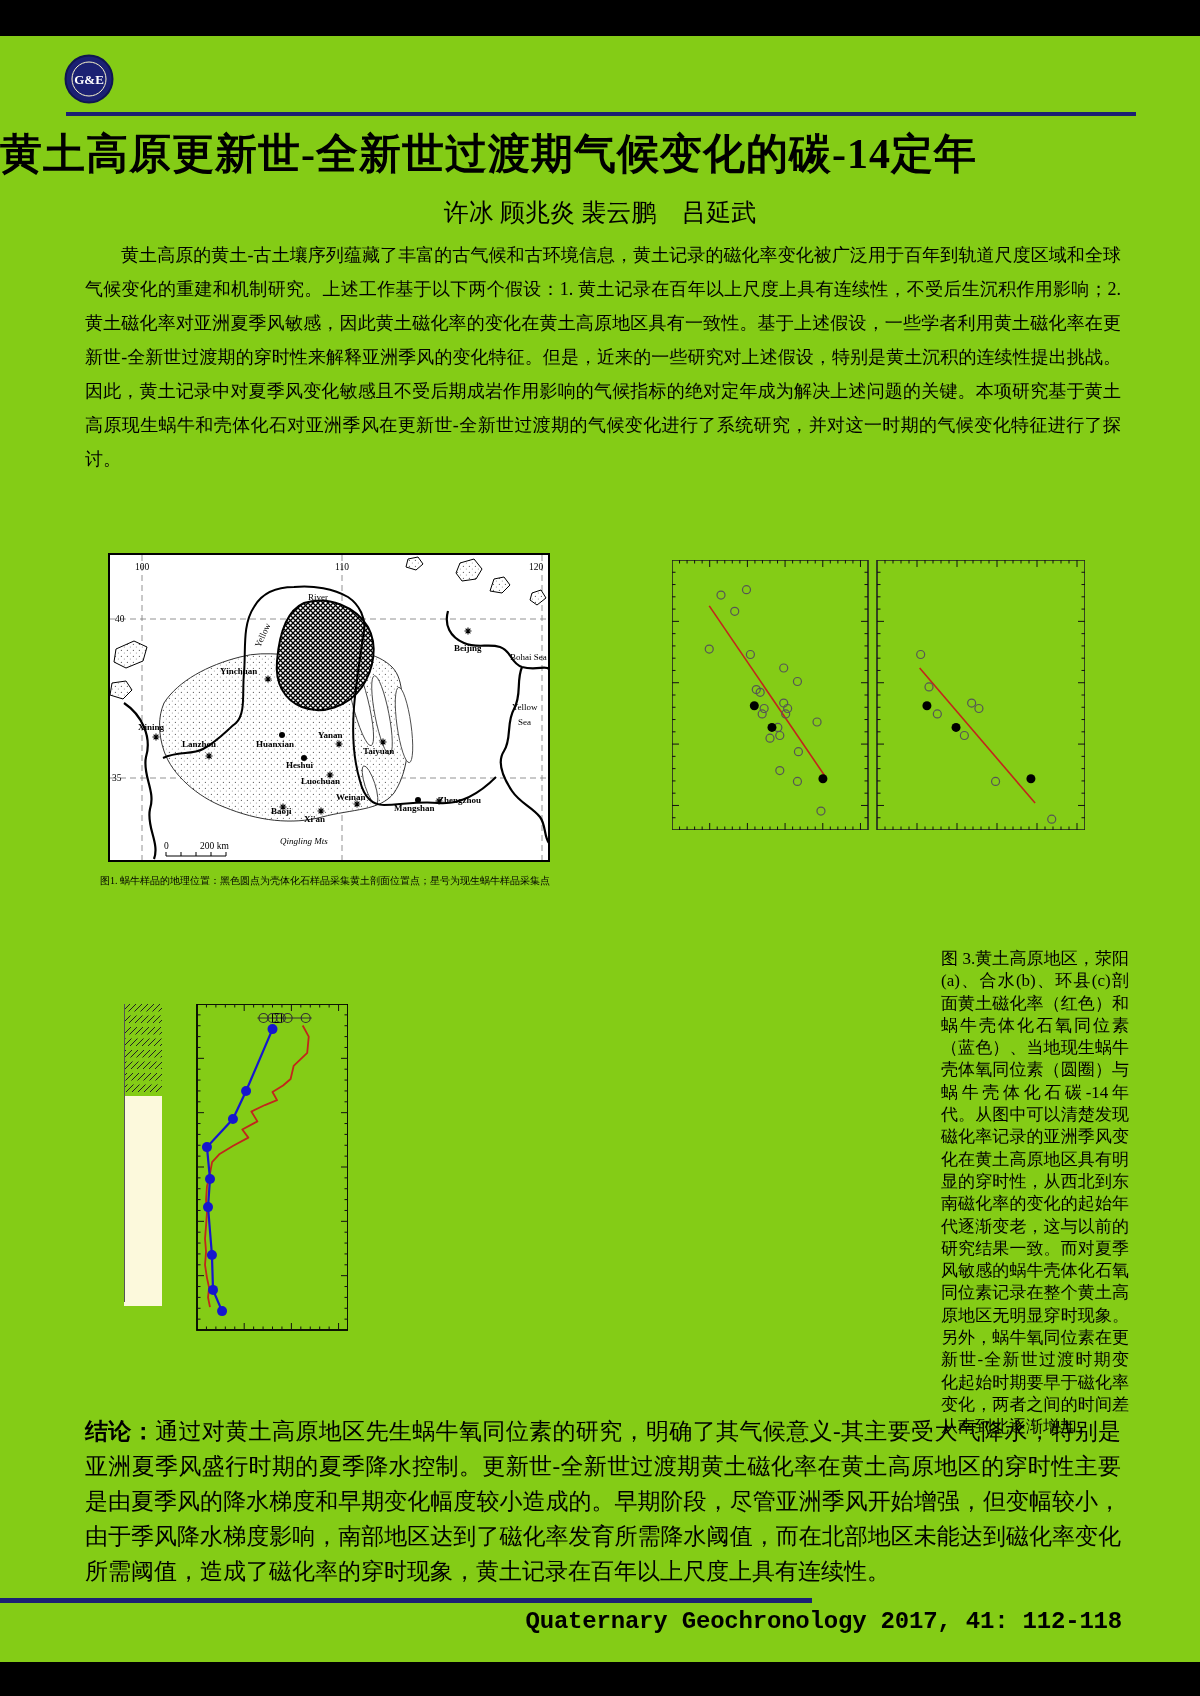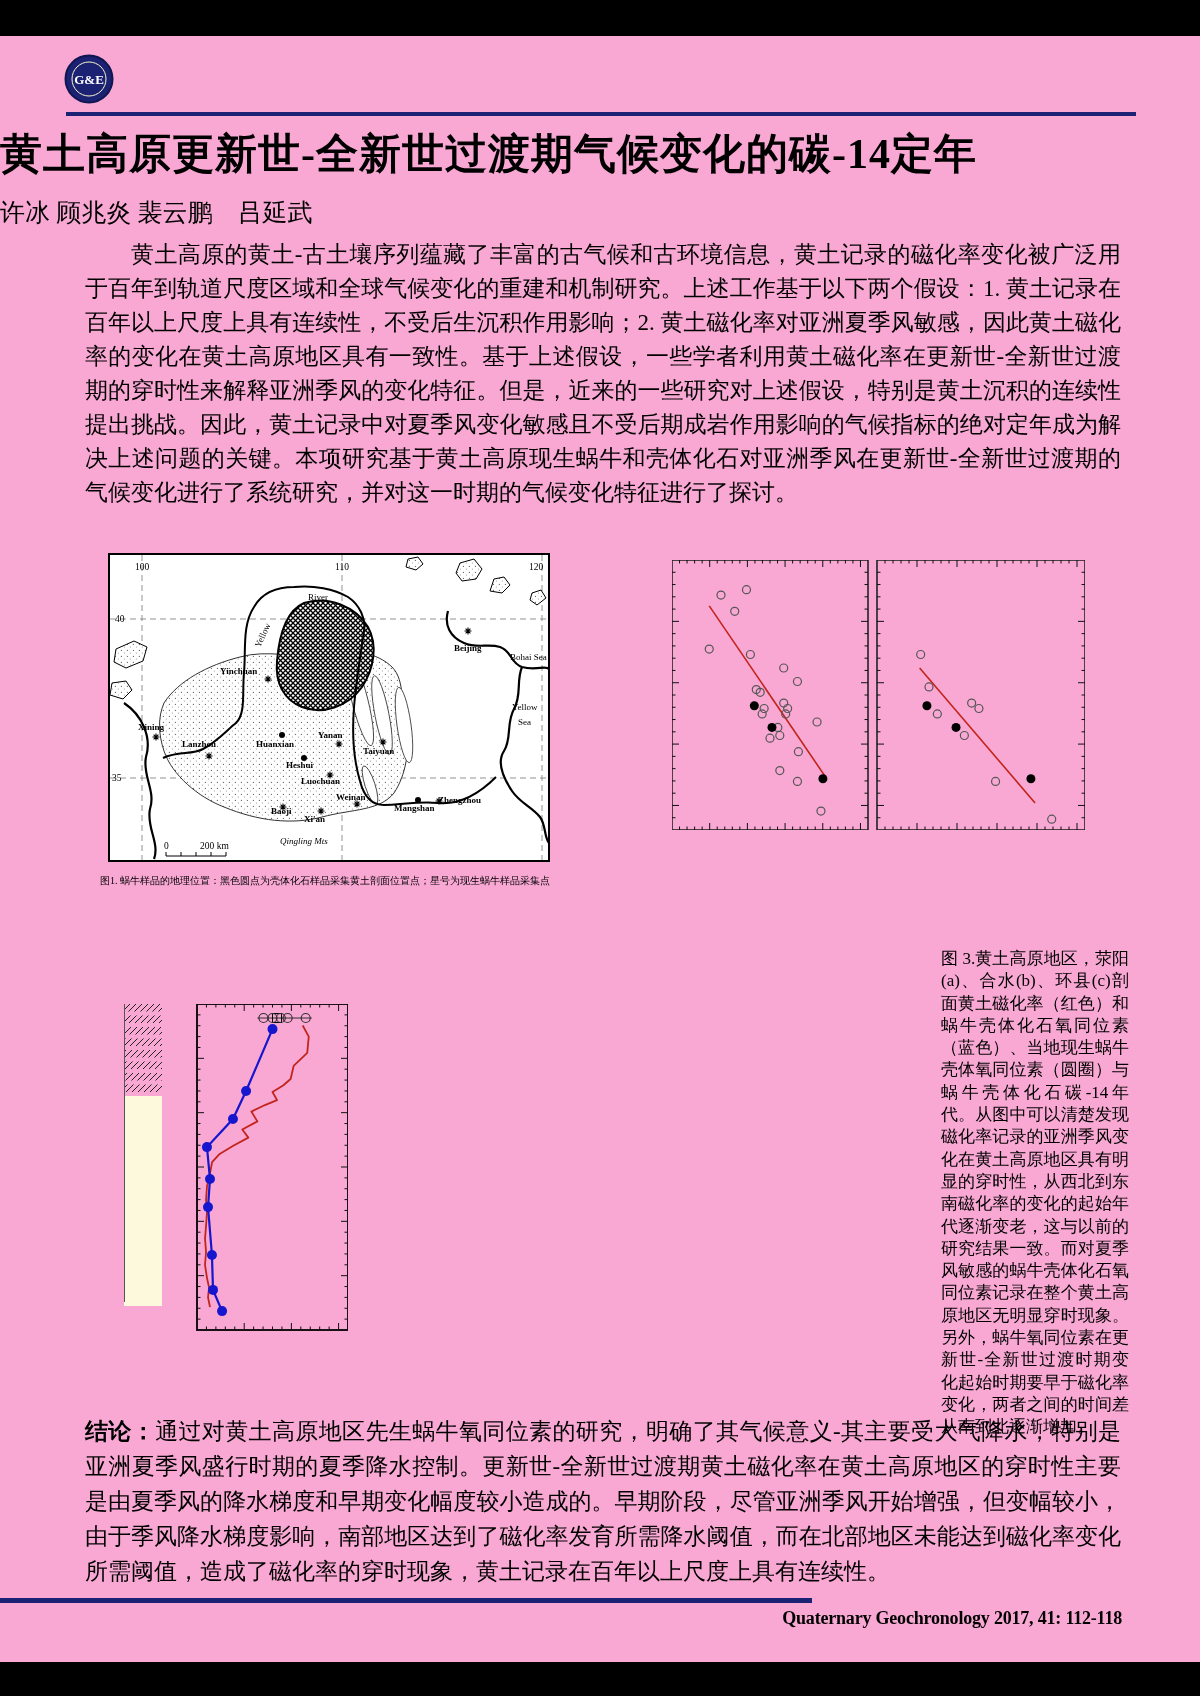--- a/index.html
+++ b/index.html
@@ -1,41 +1,41 @@
 <!DOCTYPE html>
 <html><head>
 <meta charset="utf-8">
 <style>
   html,body{margin:0;padding:0;background:#888;}
-  .page{position:relative;width:1200px;height:1696px;background:#f9a8d4;overflow:hidden;
+  .page{position:relative;width:1200px;height:1696px;background:#84cc16;overflow:hidden;
         font-family:"Liberation Serif","DejaVu Serif",serif;color:#000;}
   .bar{position:absolute;left:0;width:1200px;background:#000;}
   .bar-top{top:0;height:36px;}
   .bar-bottom{top:1662px;height:34px;}
   .logo{position:absolute;left:64px;top:54px;width:50px;height:50px;}
   .rule1{position:absolute;left:66px;top:112px;width:1070px;height:4px;background:#1B2173;}
   .rule2{position:absolute;left:0;top:1598px;width:812px;height:5px;background:#1B2173;}
   .title{position:absolute;left:0;top:126px;width:1200px;
          font-size:42px;font-weight:bold;letter-spacing:1px;}
-  .authors{position:absolute;left:0;top:196px;width:1200px;text-align:left;font-size:25px;}
-  .intro{position:absolute;left:85px;top:238px;width:1036px;font-size:23px;line-height:34px;
+  .authors{position:absolute;left:0;top:196px;width:1200px;text-align:center;font-size:25px;}
+  .intro{position:absolute;left:85px;top:238px;width:1036px;font-size:18px;line-height:34px;
          text-align:justify;text-indent:2em;}
   .conclusion{position:absolute;left:85px;top:1414px;width:1036px;font-size:23px;line-height:35px;
          text-align:justify;}
   .conclusion b{font-weight:bold;}
   .fig1{position:absolute;left:108px;top:553px;width:442px;height:309px;}
   .fig2{position:absolute;left:672px;top:560px;width:413px;height:270px;}
   .fig3{position:absolute;left:124px;top:1004px;width:224px;height:340px;}
   .cap{font-size:10px;line-height:22px;font-family:"Liberation Serif","DejaVu Serif",serif;}
   .cap1{position:absolute;left:100px;top:870px;width:508px;}
   .cap2{position:absolute;left:650px;top:870px;width:462px;}
   .cap3{position:absolute;left:941px;top:948px;width:188px;font-size:17px;line-height:22.3px;
         text-align:justify;}
   .footer{position:absolute;left:0;top:1608px;width:1122px;text-align:right;
-          font-size:18px;font-weight:bold;font-family:Liberation Serif, serif;
+          font-size:24px;font-weight:bold;font-family:Liberation Mono, monospace;
           letter-spacing:-0.2px;}
   svg text{font-family:"Liberation Serif","DejaVu Serif",serif;}
   svg text.city{font-size:9px;font-weight:bold;}
   svg text.geo{font-size:9px;}
   svg text.grid{font-size:9.5px;}
   svg text.italic{font-size:9px;font-style:italic;}
 </style>
 </head>
 <body>
 

